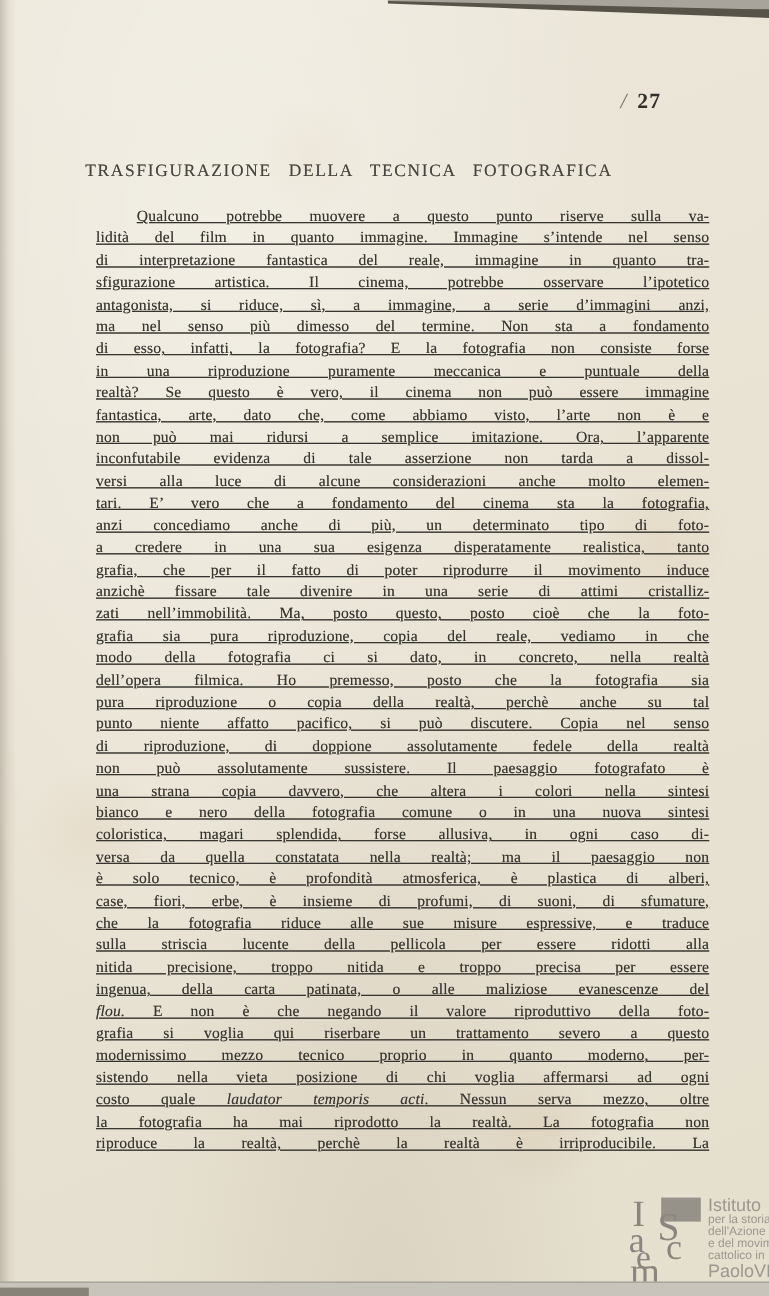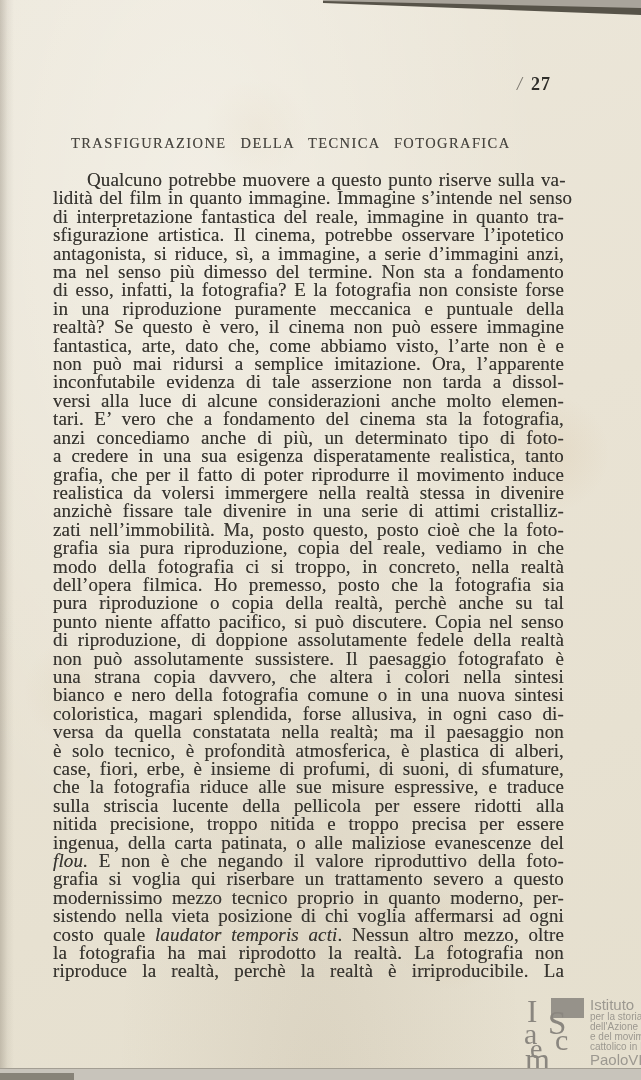--- a/index.html
+++ b/index.html
@@ -27,23 +27,23 @@
 
   .page-number{position:absolute;top:74px;right:90px;font-size:18px;color:#34332f;
     white-space:nowrap;}
   .page-number .slash{color:#76726a;font-style:italic;font-weight:400;margin-right:9px;}
   .page-number .num{font-weight:700;letter-spacing:1px;color:#2f2e2a;margin-top:44px;}
 
   .heading{position:absolute;top:135px;left:71px;width:520px;
     font-size:14.5px;color:#474540;letter-spacing:1.4px;word-spacing:9px;
     white-space:nowrap;text-shadow:0 0 0.4px rgba(70,64,56,0.5);}
 
-  .body-text{position:absolute;top:171px;left:53px;width:511px;color:#373530;
-    font-size:19px;letter-spacing:0.15px;word-spacing:1.5px;
-    text-shadow:0 0 0.4px rgba(55,50,44,0.55);}
+  .body-text{position:absolute;top:171px;left:80px;width:511px;color:#373530;
+    font-size:13px;letter-spacing:0.15px;word-spacing:1.5px;
+    text-shadow:0 0 0.4px rgba(55,50,44,0.55);text-decoration:underline;}
   .bline{height:18.42px;line-height:18.42px;text-align:justify;text-align-last:justify;
     white-space:nowrap;}
   .bline:first-child{text-indent:34px;}
   .bline .it{font-style:italic;}
 
   .stamp{position:absolute;left:524px;top:998px;width:160px;height:70px;color:#928e87;}
   .monogram{position:absolute;left:0;top:0;width:64px;height:70px;}
   .monogram .sq{position:absolute;left:27px;top:0;width:33px;height:20px;background:#8f8b84;opacity:0.92;}
   .monogram .mg{position:absolute;font-family:"Liberation Serif",serif;color:#8a867f;line-height:1;}
   .mg0{left:3px;top:-2px;font-size:31px;}
@@ -86,45 +86,44 @@
       <div class="bline"><span>in una riproduzione puramente meccanica e puntuale della</span></div>
       <div class="bline"><span>realtà? Se questo è vero, il cinema non può essere immagine</span></div>
       <div class="bline"><span>fantastica, arte, dato che, come abbiamo visto, l’arte non è e</span></div>
       <div class="bline"><span>non può mai ridursi a semplice imitazione. Ora, l’apparente</span></div>
       <div class="bline"><span>inconfutabile evidenza di tale asserzione non tarda a dissol-</span></div>
       <div class="bline"><span>versi alla luce di alcune considerazioni anche molto elemen-</span></div>
       <div class="bline"><span>tari. E’ vero che a fondamento del cinema sta la fotografia,</span></div>
       <div class="bline"><span>anzi concediamo anche di più, un determinato tipo di foto-</span></div>
       <div class="bline"><span>a credere in una sua esigenza disperatamente realistica, tanto</span></div>
       <div class="bline"><span>grafia, che per il fatto di poter riprodurre il movimento induce</span></div>
-      <div class="bline"><span>realistica da volersi immergere nella realtà stessa in divenire</span></div>
       <div class="bline"><span>anzichè fissare tale divenire in una serie di attimi cristalliz-</span></div>
       <div class="bline"><span>zati nell’immobilità. Ma, posto questo, posto cioè che la foto-</span></div>
       <div class="bline"><span>grafia sia pura riproduzione, copia del reale, vediamo in che</span></div>
-      <div class="bline"><span>modo della fotografia ci si troppo, in concreto, nella realtà</span></div>
+      <div class="bline"><span>modo della fotografia ci si dato, in concreto, nella realtà</span></div>
       <div class="bline"><span>dell’opera filmica. Ho premesso, posto che la fotografia sia</span></div>
       <div class="bline"><span>pura riproduzione o copia della realtà, perchè anche su tal</span></div>
       <div class="bline"><span>punto niente affatto pacifico, si può discutere. Copia nel senso</span></div>
       <div class="bline"><span>di riproduzione, di doppione assolutamente fedele della realtà</span></div>
       <div class="bline"><span>non può assolutamente sussistere. Il paesaggio fotografato è</span></div>
       <div class="bline"><span>una strana copia davvero, che altera i colori nella sintesi</span></div>
       <div class="bline"><span>bianco e nero della fotografia comune o in una nuova sintesi</span></div>
       <div class="bline"><span>coloristica, magari splendida, forse allusiva, in ogni caso di-</span></div>
       <div class="bline"><span>versa da quella constatata nella realtà; ma il paesaggio non</span></div>
       <div class="bline"><span>è solo tecnico, è profondità atmosferica, è plastica di alberi,</span></div>
       <div class="bline"><span>case, fiori, erbe, è insieme di profumi, di suoni, di sfumature,</span></div>
       <div class="bline"><span>che la fotografia riduce alle sue misure espressive, e traduce</span></div>
       <div class="bline"><span>sulla striscia lucente della pellicola per essere ridotti alla</span></div>
       <div class="bline"><span>nitida precisione, troppo nitida e troppo precisa per essere</span></div>
       <div class="bline"><span>ingenua, della carta patinata, o alle maliziose evanescenze del</span></div>
       <div class="bline"><span class="it">flou.</span><span> E non è che negando il valore riproduttivo della foto-</span></div>
       <div class="bline"><span>grafia si voglia qui riserbare un trattamento severo a questo</span></div>
       <div class="bline"><span>modernissimo mezzo tecnico proprio in quanto moderno, per-</span></div>
       <div class="bline"><span>sistendo nella vieta posizione di chi voglia affermarsi ad ogni</span></div>
-      <div class="bline"><span>costo quale </span><span class="it">laudator temporis acti</span><span>. Nessun altro mezzo, oltre</span></div>
+      <div class="bline"><span>costo quale </span><span class="it">laudator temporis acti</span><span>. Nessun serva mezzo, oltre</span></div>
       <div class="bline"><span>la fotografia ha mai riprodotto la realtà. La fotografia non</span></div>
       <div class="bline"><span>riproduce la realtà, perchè la realtà è irriproducibile. La</span></div>
     </div>
 
   <div class="stamp">
     <div class="monogram">
       <div class="sq"></div>
     <span class="mg mg0">I</span>
         <span class="mg mg1">S</span>
         <span class="mg mg2">a</span>

